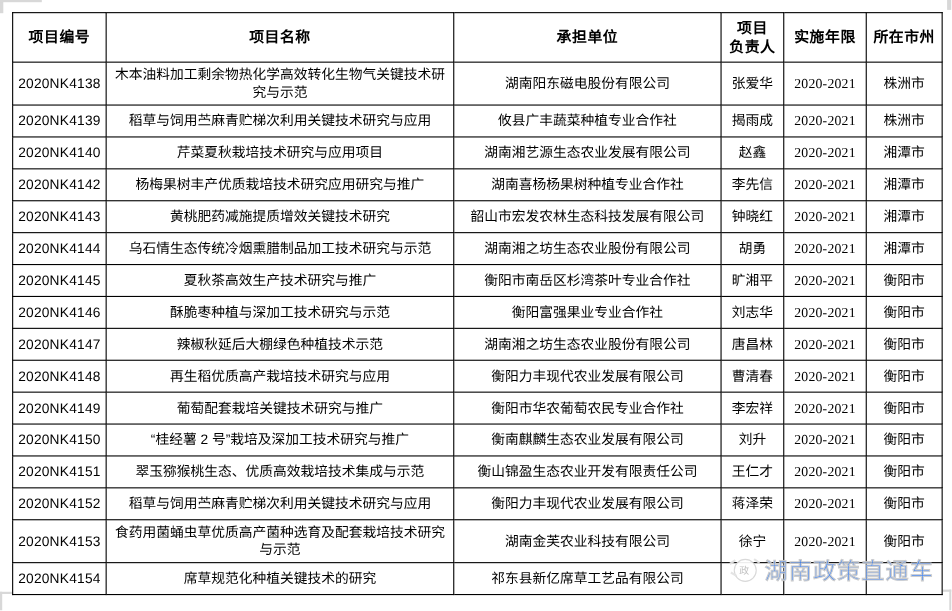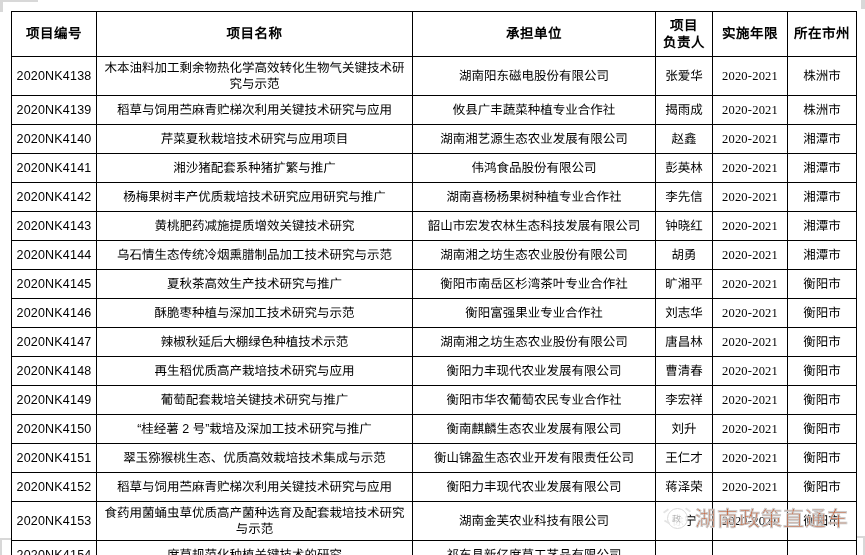--- a/index.html
+++ b/index.html
@@ -123,21 +123,21 @@
     position: absolute;
     background: #e2e2e2;
   }
   #watermark .wm-logo .s1 { left: 0px;  top: 6px;  width: 6px; height: 2px; transform: rotate(-35deg); }
   #watermark .wm-logo .s2 { left: 1px;  top: 17px; width: 6px; height: 2px; transform: rotate(30deg); }
   #watermark .wm-logo .s3 { left: 22px; top: 5px;  width: 6px; height: 2px; transform: rotate(35deg); }
   #watermark .wm-text {
     font-size: 21px;
     font-weight: normal;
     letter-spacing: 1px;
-    color: #c2410c;
+    color: #3b82f6;
     -webkit-text-stroke: 1px #c9c9c9;
     text-shadow: 0 0 1px #d9d9d9;
     white-space: nowrap;
     font-family: "Liberation Sans", sans-serif;
     mix-blend-mode: normal;
   }
 </style>
 </head>
 <body>
 
@@ -193,28 +193,20 @@
           </tr>
           <tr>
             <td class="code">2020NK4140</td>
             <td class="name">芹菜夏秋栽培技术研究与应用项目</td>
             <td class="unit">湖南湘艺源生态农业发展有限公司</td>
             <td class="lead">赵鑫</td>
             <td class="year">2020-2021</td>
             <td class="city">湘潭市</td>
           </tr>
           <tr>
-            <td class="code">2020NK4141</td>
-            <td class="name">湘沙猪配套系种猪扩繁与推广</td>
-            <td class="unit">伟鸿食品股份有限公司</td>
-            <td class="lead">彭英林</td>
-            <td class="year">2020-2021</td>
-            <td class="city">湘潭市</td>
-          </tr>
-          <tr>
             <td class="code">2020NK4142</td>
             <td class="name">杨梅果树丰产优质栽培技术研究应用研究与推广</td>
             <td class="unit">湖南喜杨杨果树种植专业合作社</td>
             <td class="lead">李先信</td>
             <td class="year">2020-2021</td>
             <td class="city">湘潭市</td>
           </tr>
           <tr>
             <td class="code">2020NK4143</td>
             <td class="name">黄桃肥药减施提质增效关键技术研究</td>

